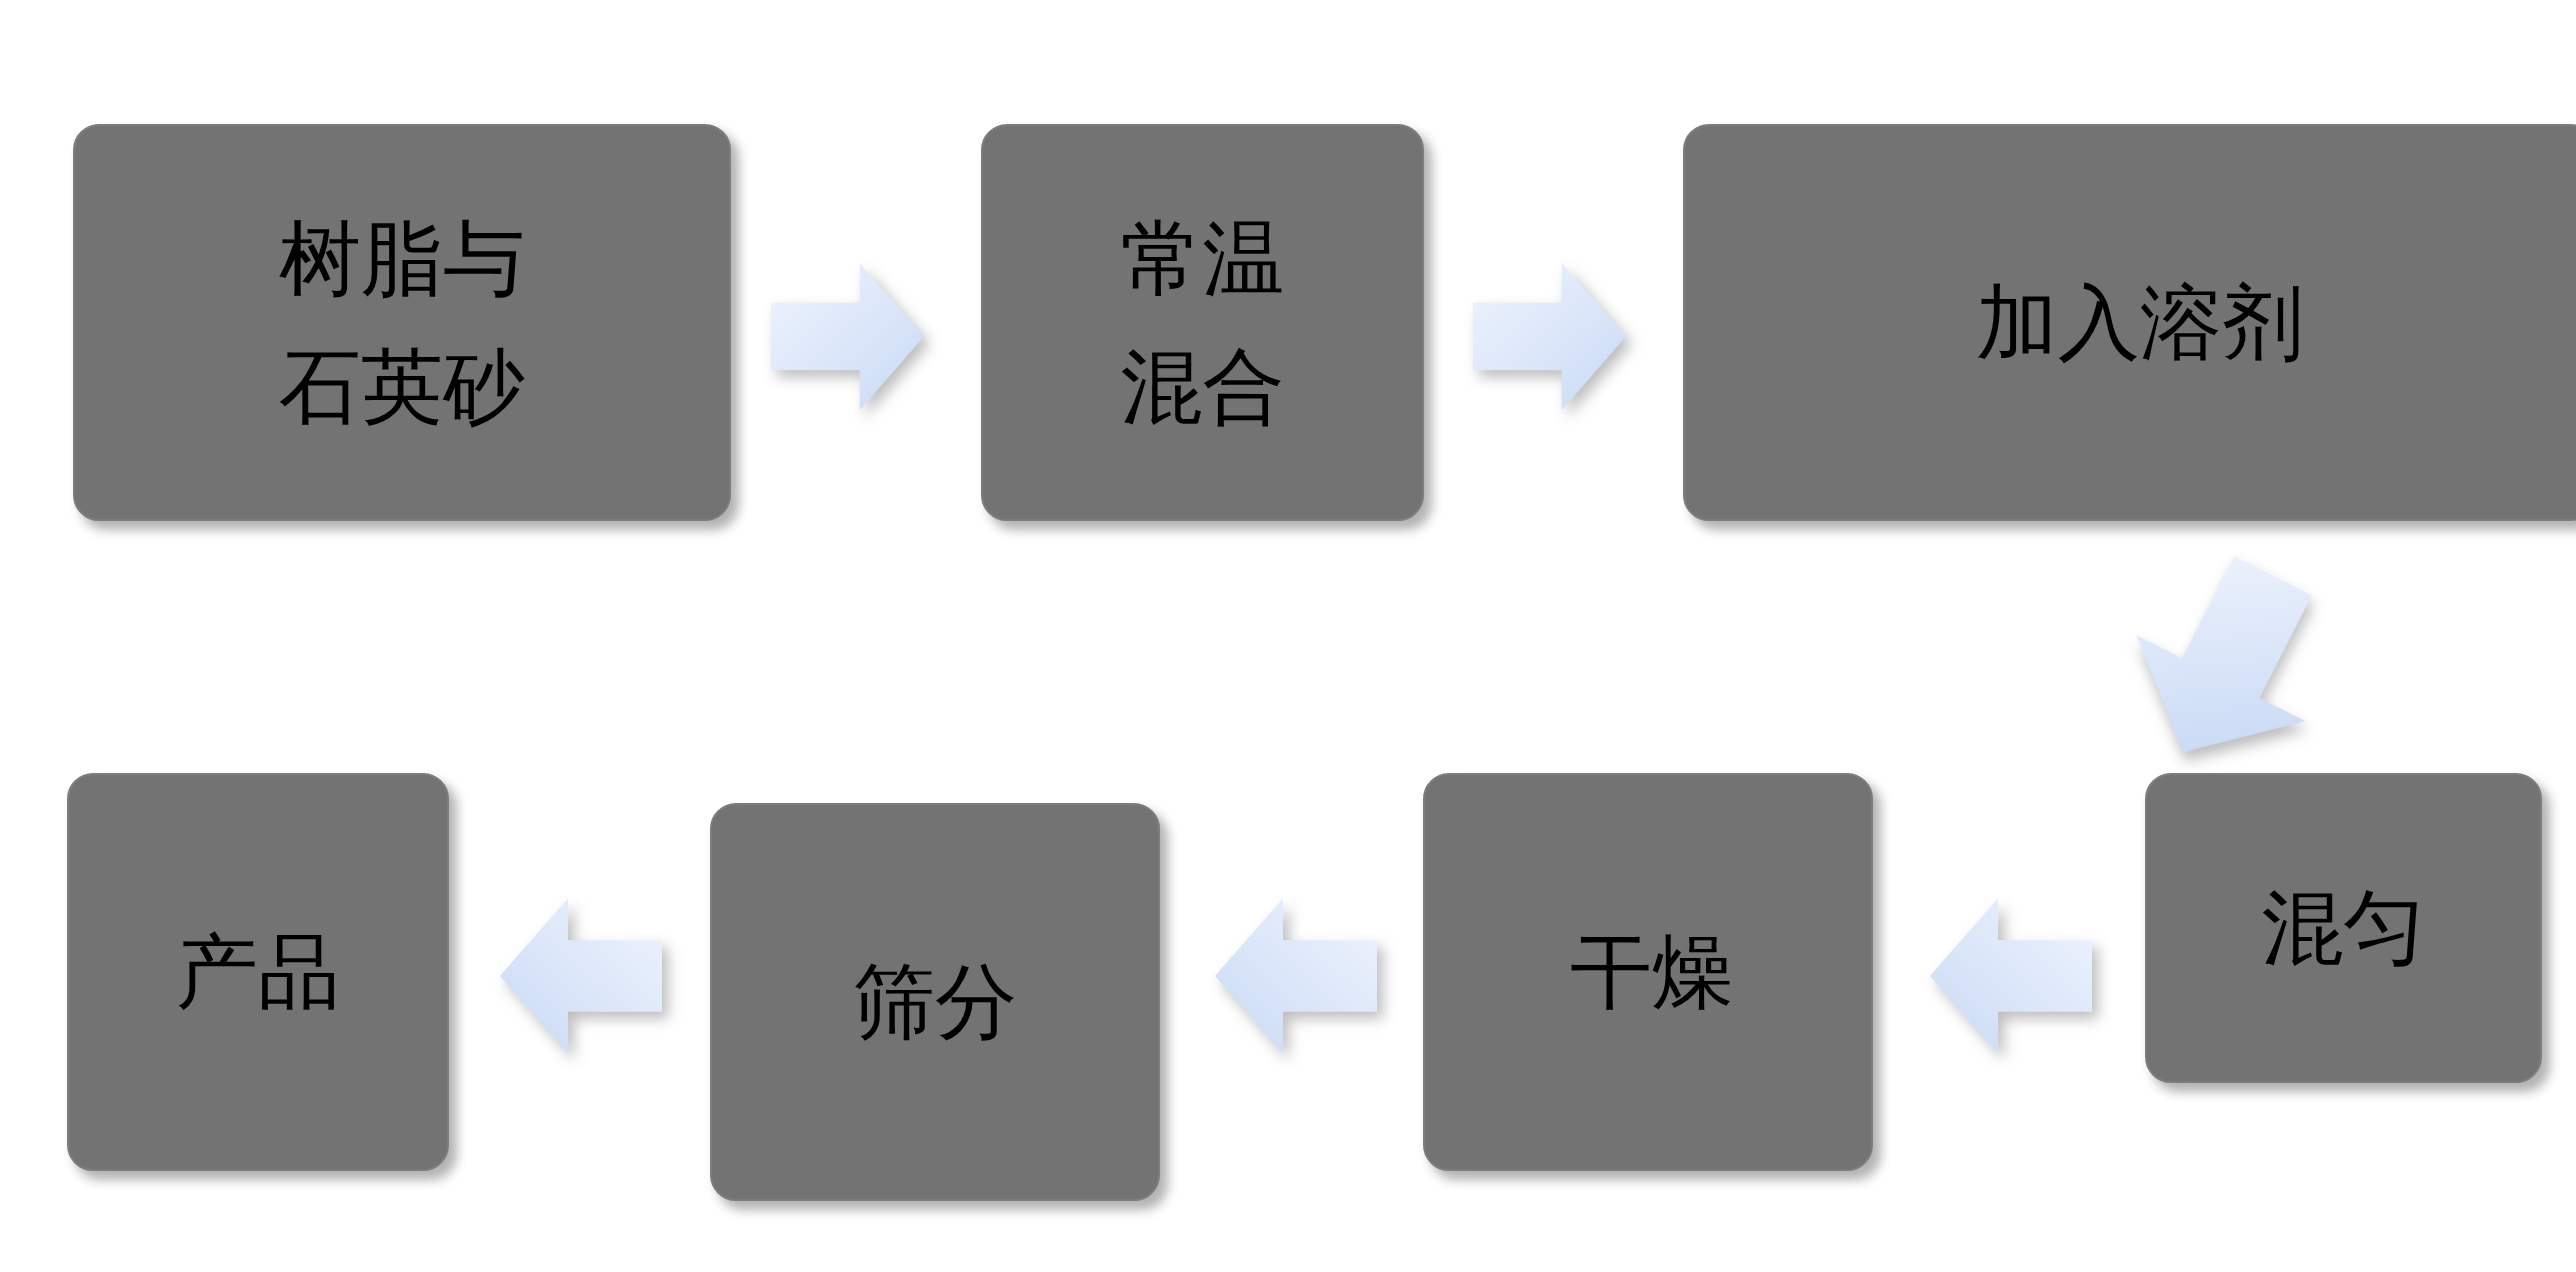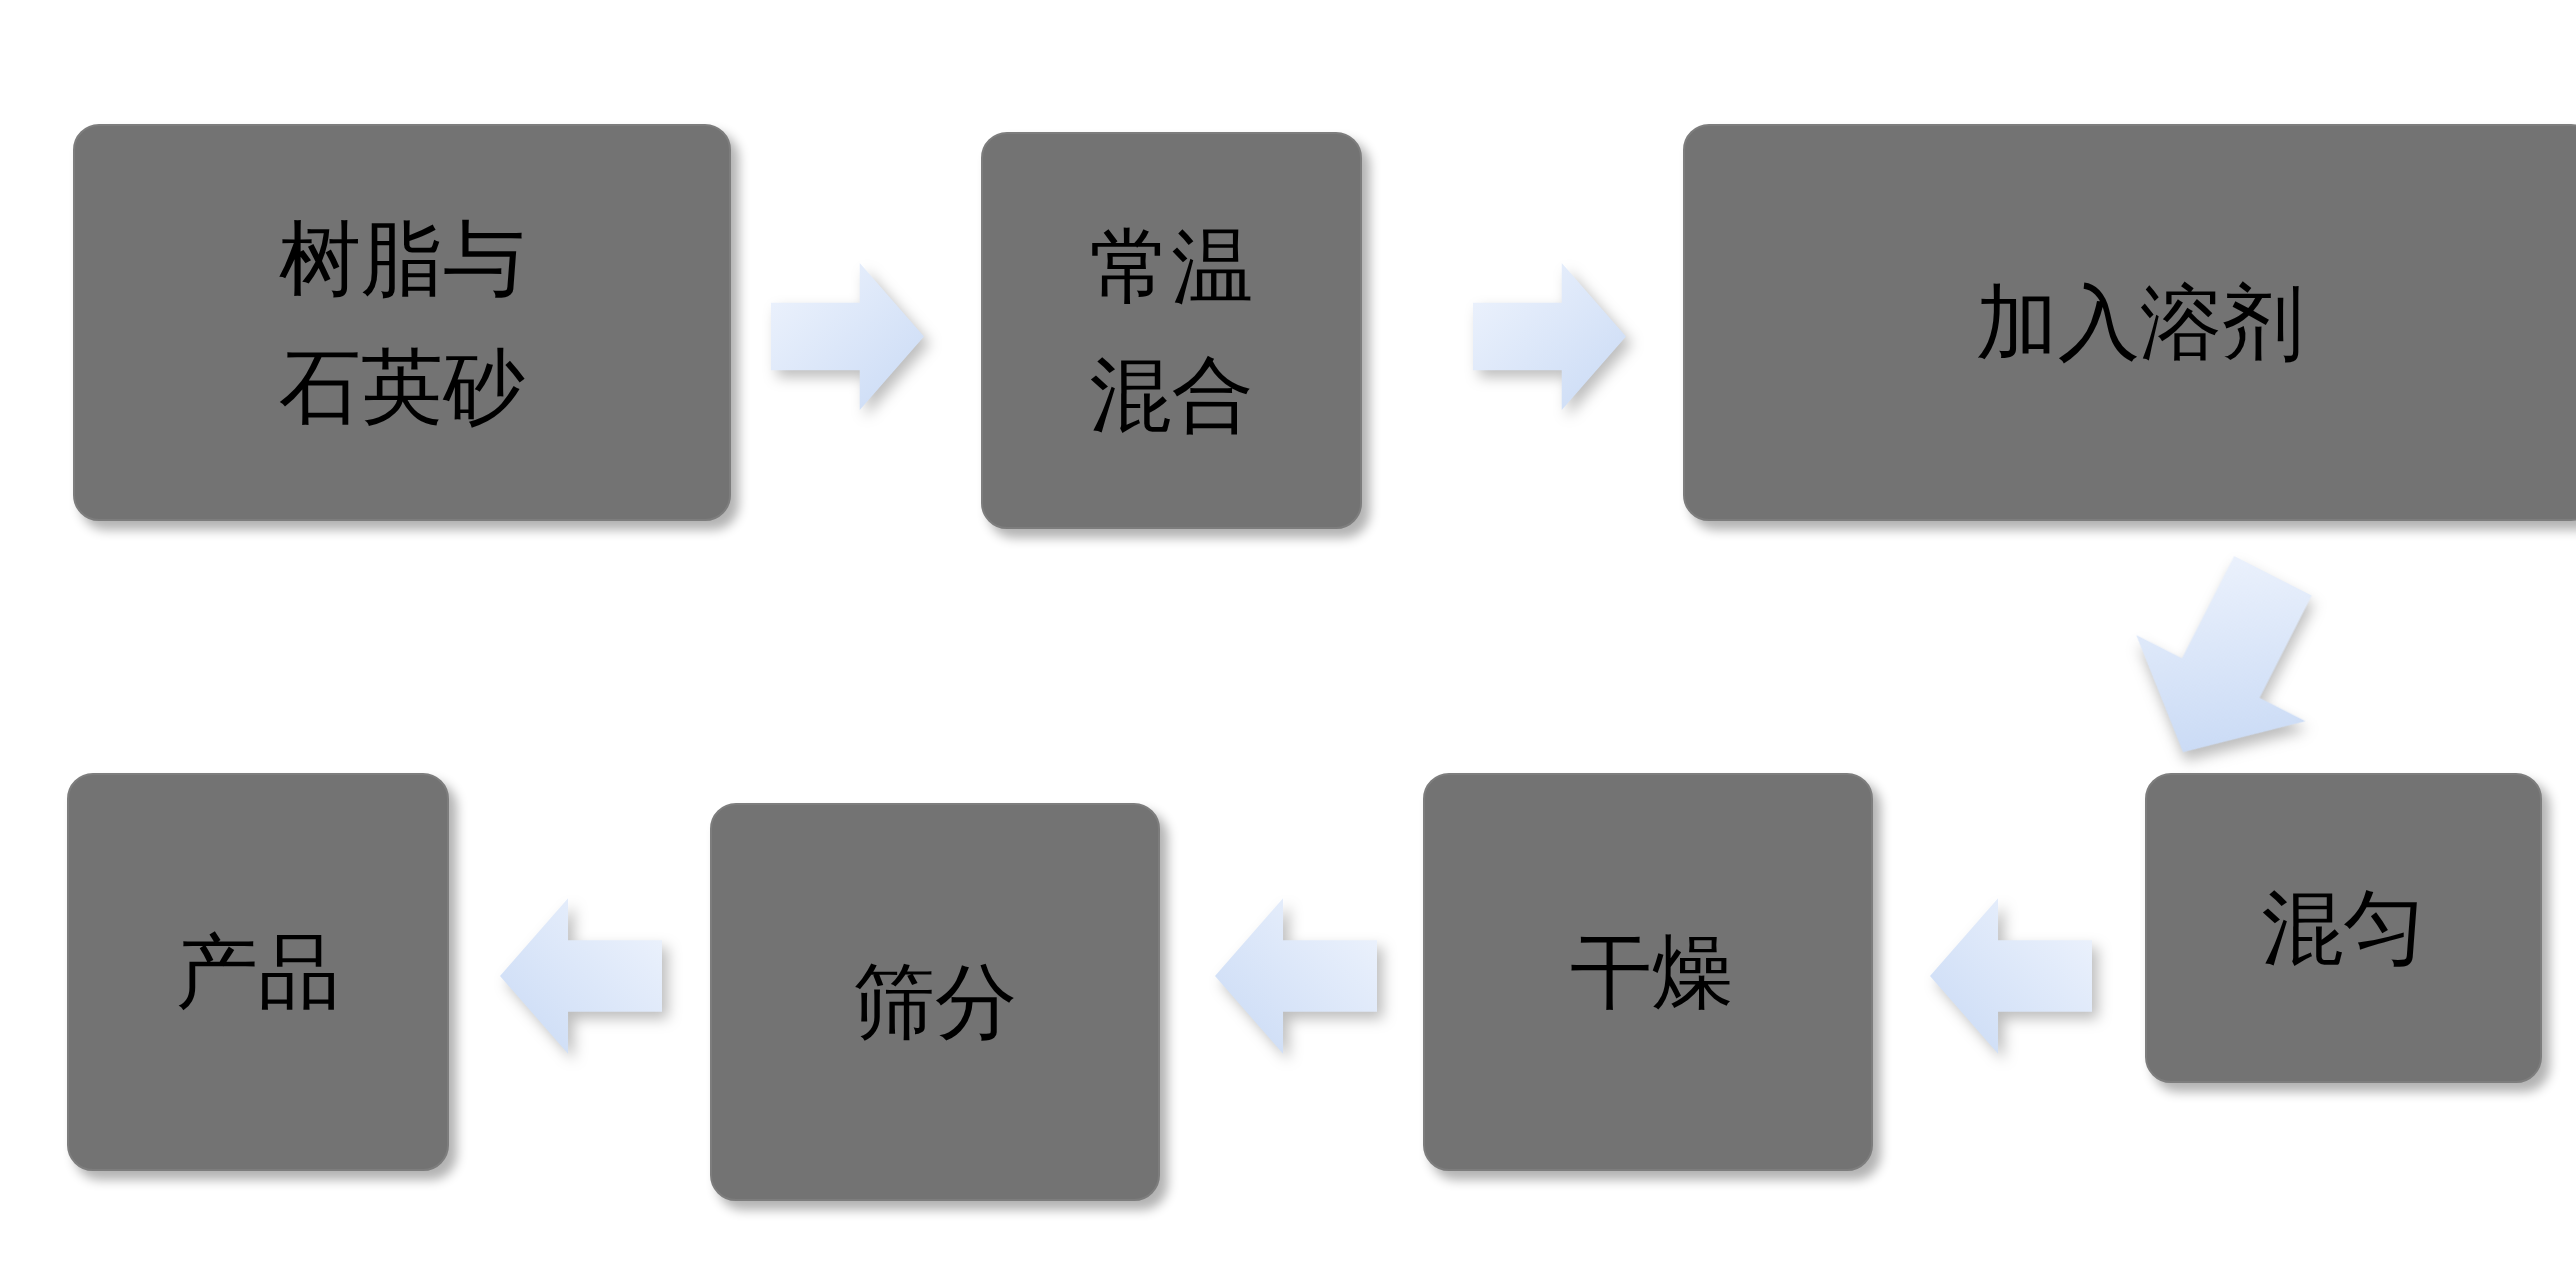--- a/index.html
+++ b/index.html
@@ -28,21 +28,21 @@
     font-family:"DejaVu Serif","Liberation Serif",serif;
     font-weight:400;
     line-height:1.55;
     text-align:center;
     white-space:nowrap;
   }
   .node .line{display:block;}
 
   
   #n1{left:73px;  top:124px;  width:658px;  height:397px; font-size:82px;}
-  #n2{left:981px;top:124px;  width:381px;  height:397px; font-size:82px;margin-top:8px;}
+  #n2{left:981px;top:124px;  width:443px;  height:397px; font-size:82px;}
   #n3{left:1683px;top:124px;  width:914px; height:397px; font-size:82px;}
 
   
   #n4{left:67px;  top:773px; width:382px;  height:398px; font-size:82px;}
   #n5{left:710px; top:803px; width:450px;  height:398px; font-size:82px;}
   #n6{left:1423px;top:773px; width:450px;  height:398px; font-size:82px;padding-left:8px;}
   #n7{left:2145px;top:773px; width:397px;  height:310px; font-size:82px;}
 
   
   #n3 .line{letter-spacing:0px;}

